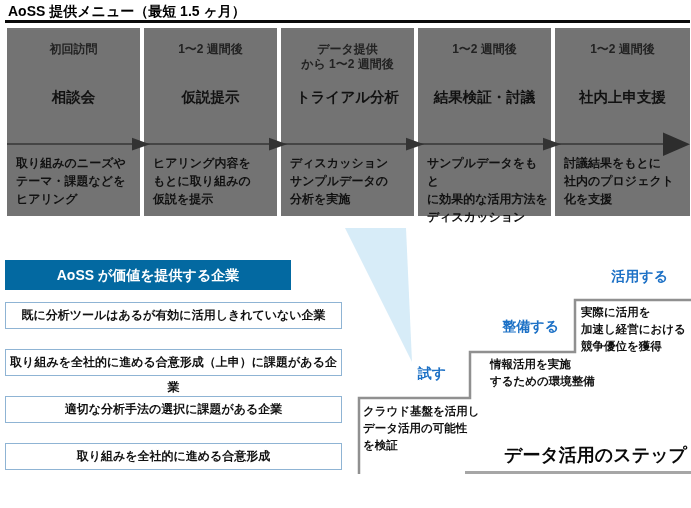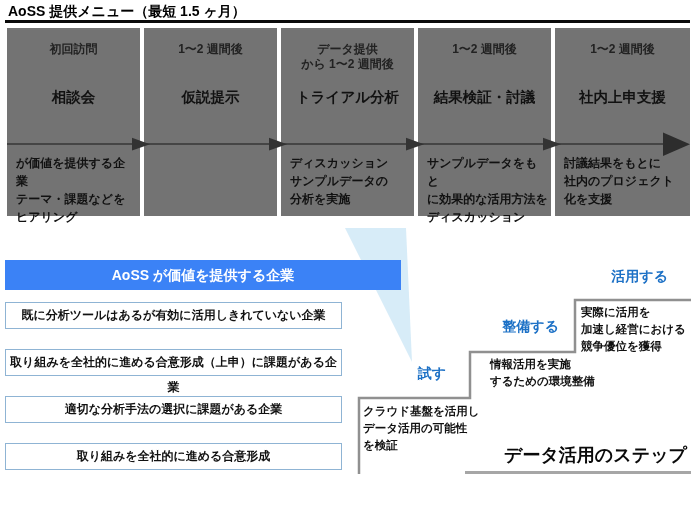--- a/index.html
+++ b/index.html
@@ -48,22 +48,22 @@
     position: absolute; top: 126px; left: 9px; right: 3px;
     text-align: left; font-size: 12px; font-weight: 700;
     line-height: 18px; color: #111;
   }
 
   
   .overlay { left: 0; top: 0; pointer-events: none; }
 
   
   .companies-header {
-    left: 5px; top: 260px; width: 396px; height: 30px;
-    background: #3b82f6; color: #ffffff;
+    left: 5px; top: 260px; width: 286px; height: 30px;
+    background: #0369a1; color: #ffffff;
     font-size: 14px; font-weight: 700;
     text-align: center; line-height: 30px;
   }
   .company-box {
     left: 5px; width: 335px; height: 25px;
     background: #ffffff; border: 1.5px solid #8fb4d4;
     text-align: center; line-height: 25px;
     font-size: 12px; font-weight: 700; color: #111;
   }
   .company-box.b1 { top: 302px; }
@@ -101,27 +101,30 @@
 <body>
 
 <div class="canvas">
 
   <div class="abs title">AoSS 提供メニュー（最短 1.5 ヶ月）</div>
   <div class="abs title-rule"></div>
 
   <div class="abs phase-col c1">
     <div class="phase-timing pre">初回訪問</div>
     <div class="phase-name">相談会</div>
-    <div class="phase-desc pre">が価値を提供する企業
+    <div class="phase-desc pre">取り組みのニーズや
 テーマ・課題などを
 ヒアリング</div>
   </div>
   <div class="abs phase-col c2">
     <div class="phase-timing pre">1〜2 週間後</div>
     <div class="phase-name">仮説提示</div>
+    <div class="phase-desc pre">ヒアリング内容を
+もとに取り組みの
+仮説を提示</div>
   </div>
   <div class="abs phase-col c3">
     <div class="phase-timing pre">データ提供
 から 1〜2 週間後</div>
     <div class="phase-name">トライアル分析</div>
     <div class="phase-desc pre">ディスカッション
 サンプルデータの
 分析を実施</div>
   </div>
   <div class="abs phase-col c4">

